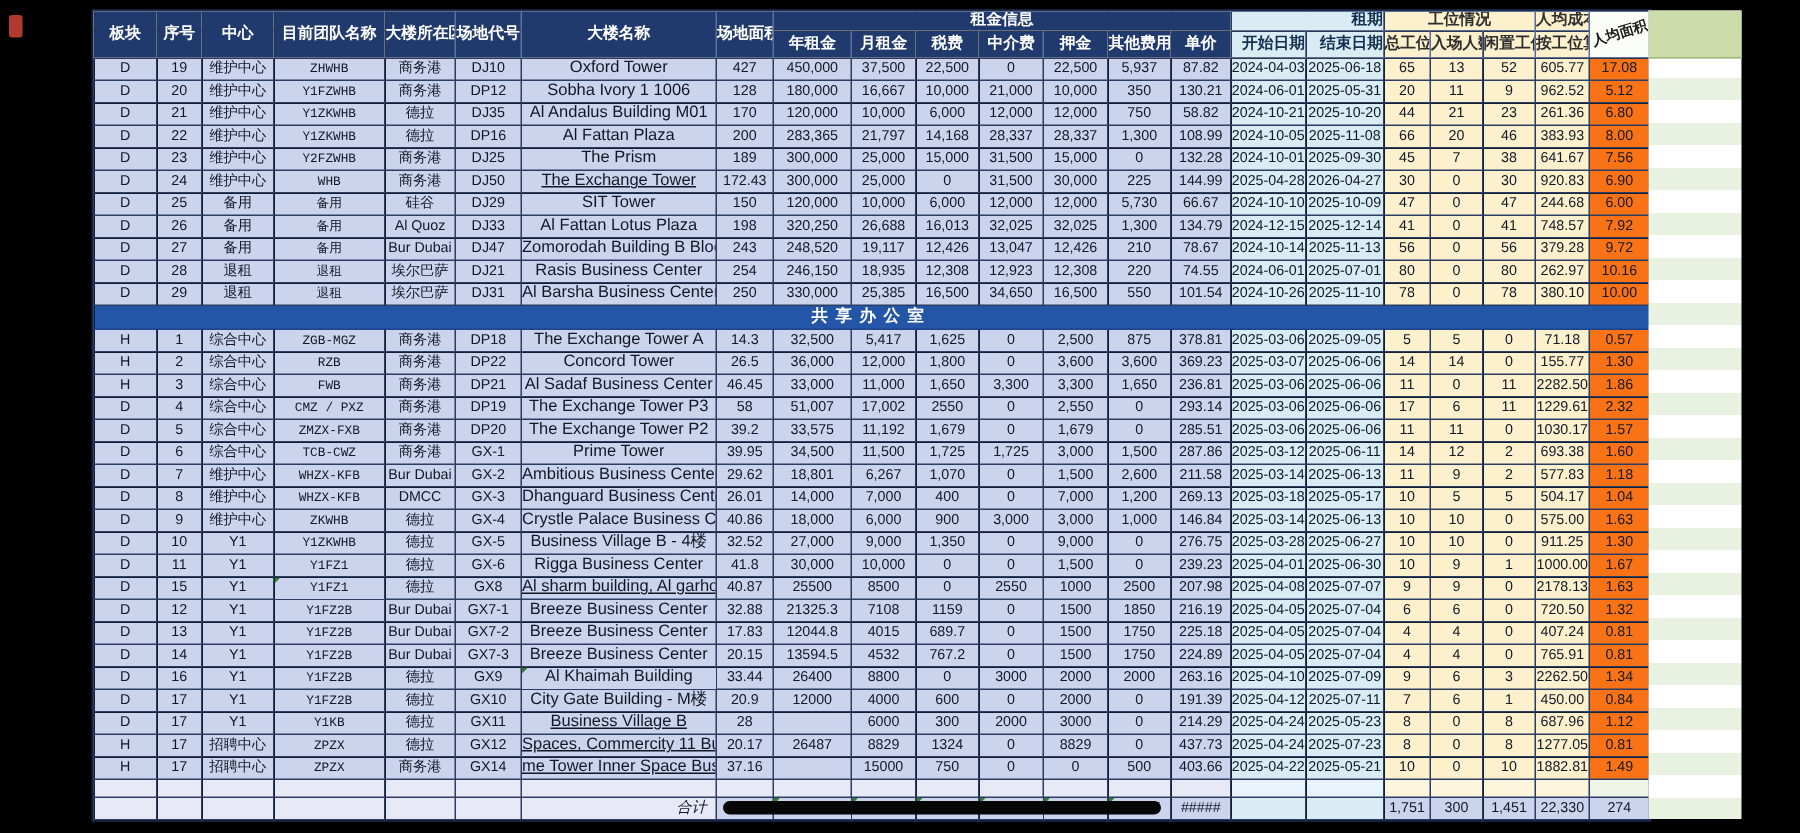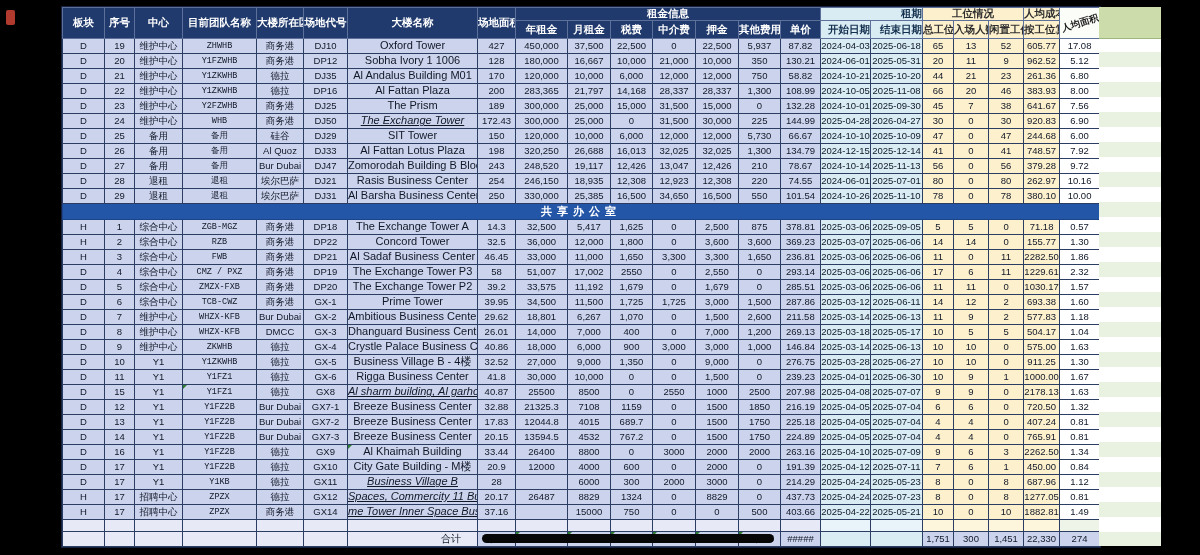--- a/index.html
+++ b/index.html
@@ -10,34 +10,34 @@
   td,th{border:1px solid #2c3d63;padding:0;font-size:9.5px;text-align:center;overflow:hidden;
         white-space:nowrap;color:#101828;line-height:1.05;box-sizing:border-box;}
   thead th{background:#203a6d;color:#fff;font-weight:bold;font-size:10.5px;border-color:#5d7099;}
   thead tr.h1{height:13px;} thead tr.h2{height:18px;}
   th.c-cyan-h{background:#d9ecf4;color:#14304f;text-align:right;}
   th.c-cream-h{background:#fdf0cd;color:#2f2f2f;}
   th.c-white-h{background:#fbfdf8;color:#1c1c1c;}
   .diag{display:inline-block;transform:rotate(-17deg);font-size:9.5px;}
   tbody tr{height:15px;}
   td.c-lav{background:#ccd3ec;} td.c-cyan{background:#d9ecf4;}
-  td.c-cream{background:#fdf0cd;} td.c-green{background:#ffffff;}
+  td.c-cream{background:#fdf0cd;} td.c-green{background:#f97316;}
   tr.sep{height:16px;}
   tr.sep td{background:#2456a8;color:#fff;font-weight:bold;font-size:11px;letter-spacing:5px;border-color:#1c4489;}
   tr.light{height:12px;} tr.total{height:15px;}
   tr.light td.c-lav,tr.total td.lt{background:#e7eaf6;}
   tr.light td.c-cyan{background:#e8f4f9;}
   tr.light td.c-cream{background:#fdf6dc;}
   tr.light td.c-green{background:#eef5e8;}
   .mono{font-family:"Liberation Mono","DejaVu Sans Mono",monospace;font-size:8.5px;}
   td.name{font-size:11px;}
-  .ul{text-decoration:underline;font-style:italic;}
+  .ul{text-decoration:underline;}
   td.note{position:relative;}
   td.note::before{content:"";position:absolute;left:0;top:0;border-top:4px solid #2e7d32;border-right:4px solid transparent;}
-  td.total-label{text-align:right;padding-right:16px;font-size:10px;}
+  td.total-label{text-align:right;padding-right:6px;font-size:10px;font-style:italic;}
   .redact-bar{position:absolute;left:420px;top:527px;width:292px;height:9px;background:#060606;border-radius:5px;z-index:6;}
   .right-strip{position:absolute;left:1099px;top:7px;width:62px;height:539px;
      background:repeating-linear-gradient(180deg,#ffffff 0 15px,#e9f2e0 15px 30px);}
   .strip-head{position:absolute;left:0;top:0;width:62px;height:31px;background:#ccdcab;border-bottom:1px solid #9db87a;}
   .red-marker{position:absolute;left:6px;top:10px;width:9px;height:15px;background:#b03a2e;border-radius:2px;}
 </style>
 </head>
 <body>
 
 <div class="red-marker"></div>
@@ -397,21 +397,21 @@
           <td class="c-green">0.57</td>
         </tr>
         <tr>
           <td class="c-lav">H</td>
           <td class="c-lav">2</td>
           <td class="c-lav zh">综合中心</td>
           <td class="c-lav mono">RZB</td>
           <td class="c-lav">商务港</td>
           <td class="c-lav">DP22</td>
           <td class="c-lav name">Concord Tower</td>
-          <td class="c-lav">32.5</td>
+          <td class="c-lav">26.5</td>
           <td class="c-lav">36,000</td>
           <td class="c-lav">12,000</td>
           <td class="c-lav">1,800</td>
           <td class="c-lav">0</td>
           <td class="c-lav">3,600</td>
           <td class="c-lav">3,600</td>
           <td class="c-lav">369.23</td>
           <td class="c-cyan">2025-03-07</td>
           <td class="c-cyan">2025-06-06</td>
           <td class="c-cream">14</td>

